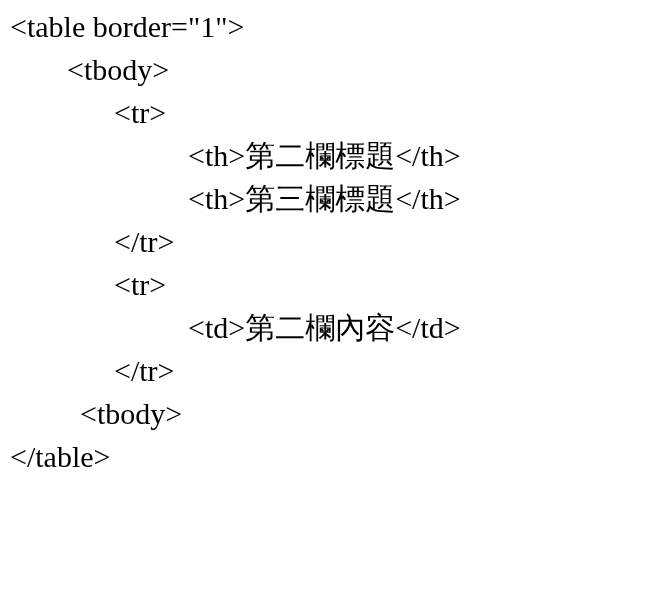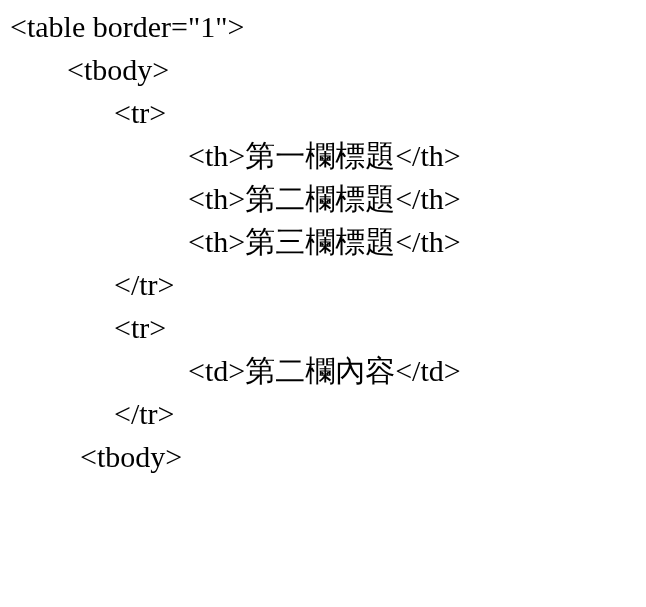--- a/index.html
+++ b/index.html
@@ -31,21 +31,21 @@
   .ind-3 { padding-left: 178px; }
   .ind-1b { padding-left: 70px; } 
 </style>
 </head>
 <body>
 
 <div class="code-block">
   <div class="code-line ind-0">&lt;table border="1"&gt;</div>
   <div class="code-line ind-1">&lt;tbody&gt;</div>
   <div class="code-line ind-2">&lt;tr&gt;</div>
-  <div class="code-line ind-3">&lt;th&gt;第一欄標題&lt;/th&gt;</div>
   <div class="code-line ind-3">&lt;th&gt;第二欄標題&lt;/th&gt;</div>
   <div class="code-line ind-3">&lt;th&gt;第三欄標題&lt;/th&gt;</div>
   <div class="code-line ind-2">&lt;/tr&gt;</div>
   <div class="code-line ind-2">&lt;tr&gt;</div>
   <div class="code-line ind-3">&lt;td&gt;第二欄內容&lt;/td&gt;</div>
   <div class="code-line ind-2">&lt;/tr&gt;</div>
   <div class="code-line ind-1b">&lt;tbody&gt;</div>
+  <div class="code-line ind-0">&lt;/table&gt;</div>
 </div>
 
 </body></html>

